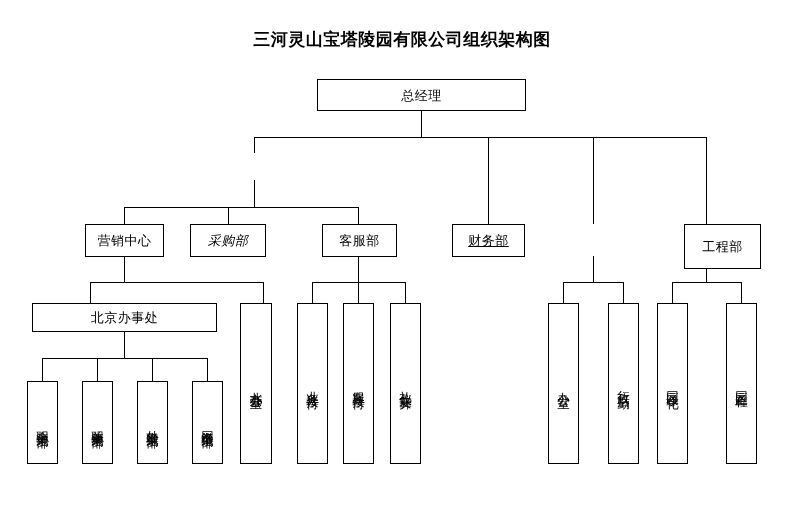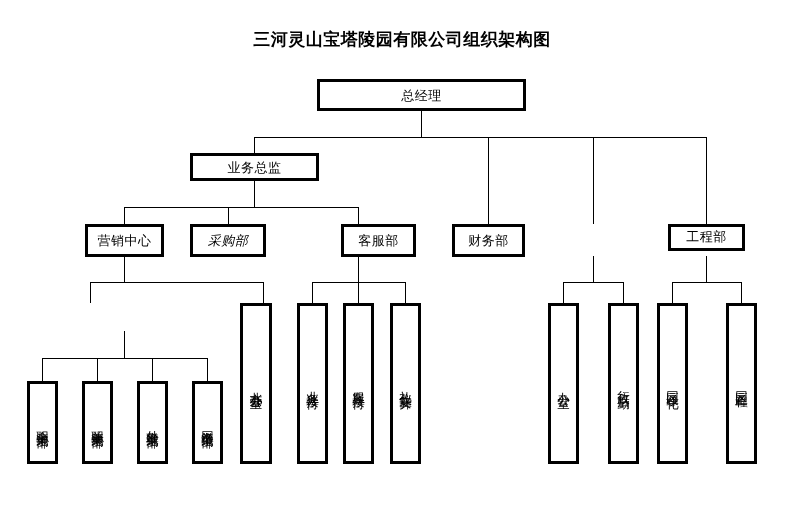--- a/index.html
+++ b/index.html
@@ -25,21 +25,21 @@
     text-align: center;
     font-size: 17px;
     font-weight: bold;
     letter-spacing: 0.5px;
     line-height: 20px;
     white-space: nowrap;
   }
   .node {
     position: absolute;
     box-sizing: border-box;
-    border: 3px solid #000000;
+    border: 1px solid #000000;
     background: #ffffff;
     display: flex;
     align-items: center;
     justify-content: center;
     font-size: 13px;
     line-height: 15px;
     text-align: center;
     letter-spacing: 0.5px;
   }
   .node.vert {
@@ -110,45 +110,45 @@
 
   <div class="line v" style="left:706px; top:256px; height:26px;"></div>
   <div class="line h" style="left:672px; top:282px; width:69px;"></div>
   <div class="line v" style="left:672px; top:282px; height:21px;"></div>
   <div class="line v" style="left:741px; top:282px; height:21px;"></div>
 
   <div class="node" style="left:317px; top:79px; width:209px; height:32px;">
     <span>总经理</span>
   </div>
 
-  <div class="node" style="left:190px; top:153px; width:129px; height:28px;">
-    <span>业务总监</span>
-  </div>
 
   <div class="node" style="left:85px; top:224px; width:79px; height:33px;text-align:right;">
     <span>营销中心</span>
   </div>
 
   <div class="node" style="left:190px; top:224px; width:76px; height:33px;font-style:italic;">
     <span>采购部</span>
   </div>
 
-  <div class="node" style="left:322px; top:224px; width:75px; height:33px;margin-left:19px;">
+  <div class="node" style="left:322px; top:224px; width:75px; height:33px;">
     <span>客服部</span>
   </div>
 
-  <div class="node" style="left:452px; top:224px; width:73px; height:33px;">
+  <div class="node" style="left:452px; top:224px; width:73px; height:33px;text-decoration:underline;">
     <span>财务部</span>
   </div>
 
 
-  <div class="node" style="left:668px; top:224px; width:77px; height:27px;font-family:Liberation Mono, monospace;">
+  <div class="node" style="left:684px; top:224px; width:77px; height:45px;">
     <span>工程部</span>
   </div>
 
+  <div class="node" style="left:32px; top:303px; width:185px; height:29px;">
+    <span>北京办事处</span>
+  </div>
 
   <div class="node vert" style="left:240px; top:303px; width:32px; height:161px;">
     <span>北京办公室</span>
   </div>
 
   <div class="node vert tall2" style="left:297px; top:303px; width:31px; height:161px;">
     <span>业务接待</span>
   </div>
 
   <div class="node vert tall2" style="left:343px; top:303px; width:31px; height:161px;">

